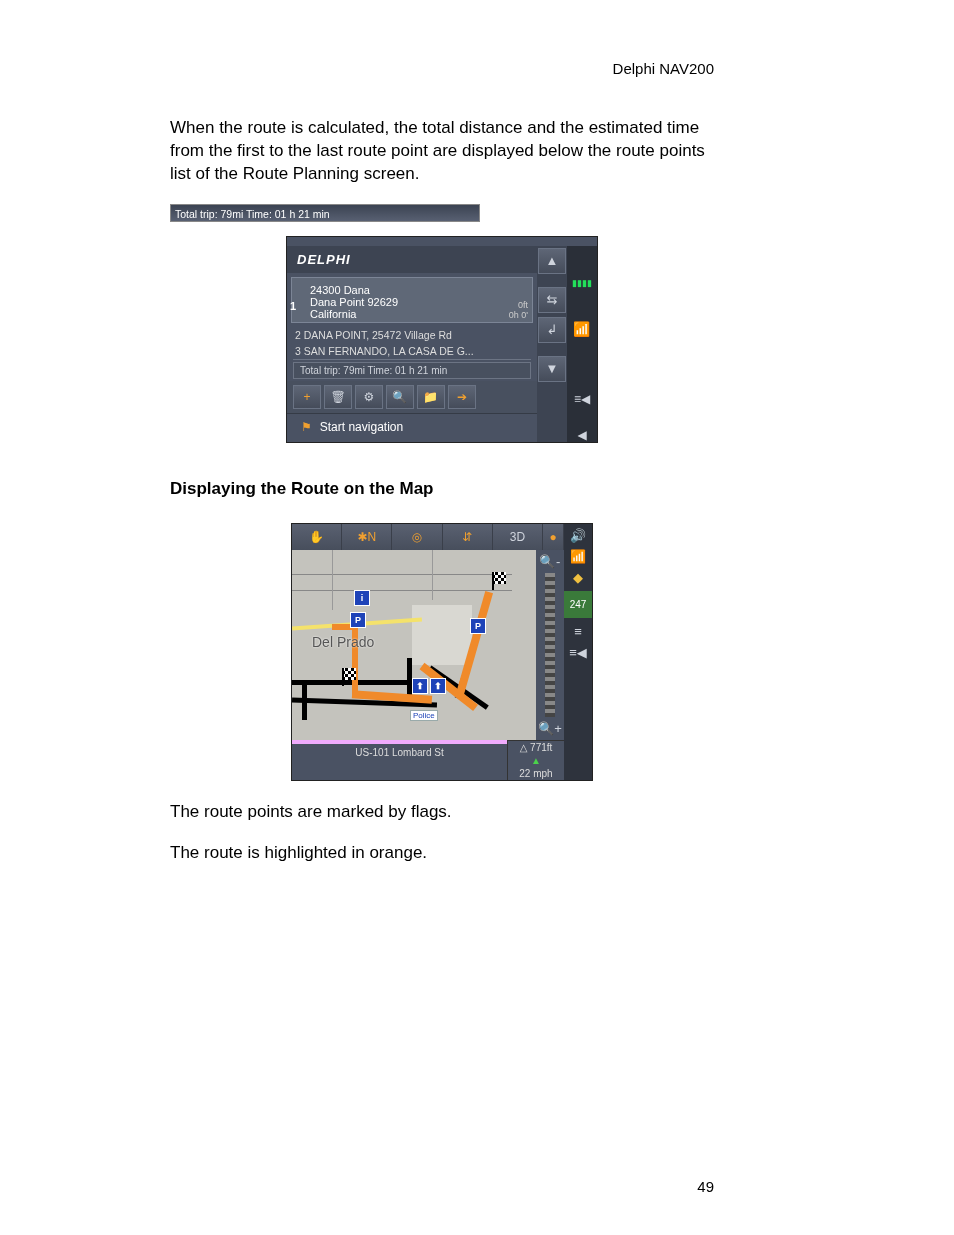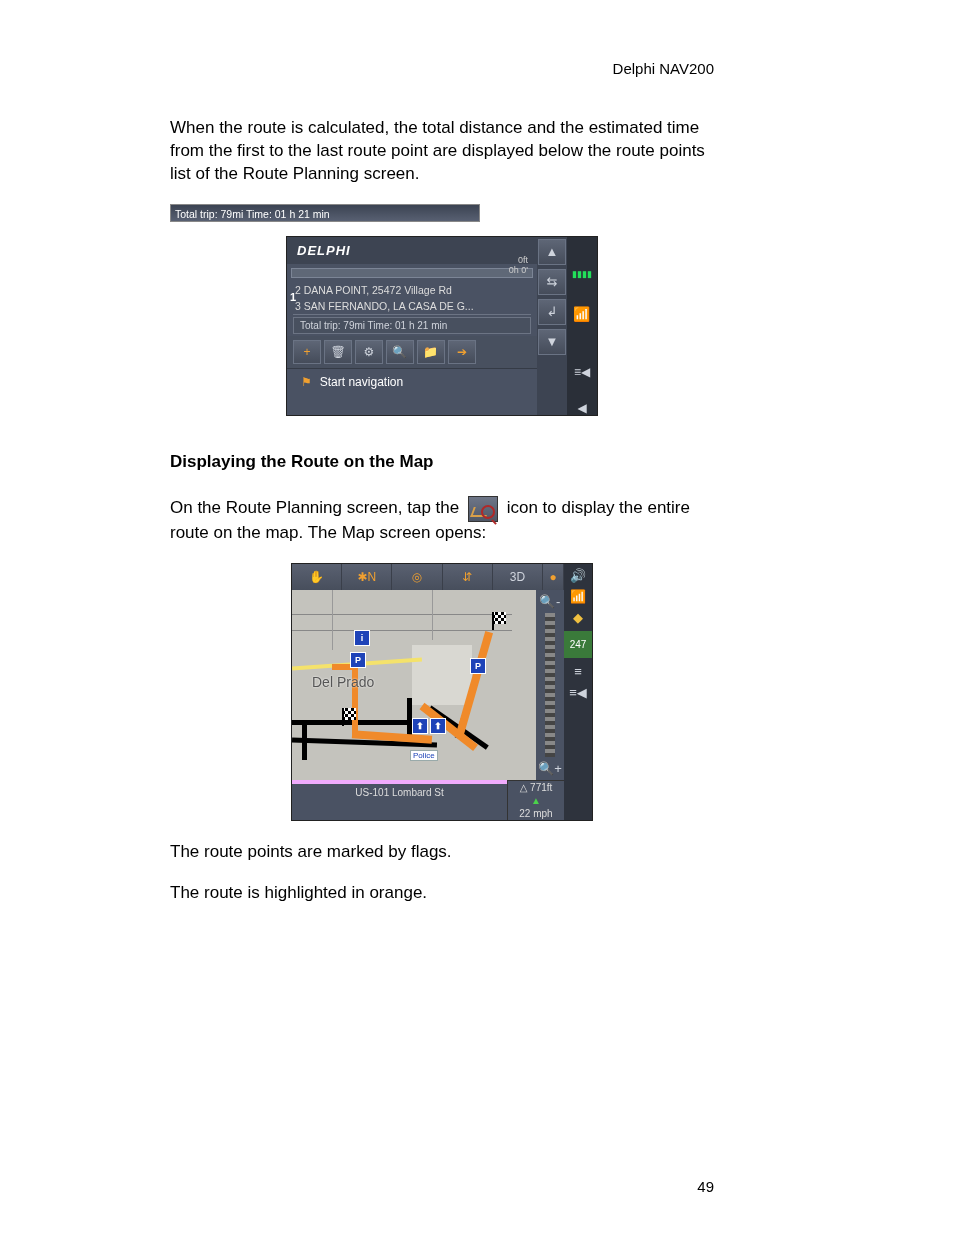--- a/index.html
+++ b/index.html
@@ -59,21 +59,21 @@
   
   .device {
     width: 310px;
     margin: 0 auto 22px auto;
     background: #4a5263;
     border: 1px solid #222;
     font-family: Tahoma, Arial, sans-serif;
     color: #ddd;
     position: relative;
   }
-  .dev-row { display: flex; }
+  .dev-row { display: flex; margin-top: 9px; }
   .dev-main { flex: 1; }
   .dev-side {
     width: 30px;
     background: #3d4452;
     display: flex;
     flex-direction: column;
   }
   .dev-side-outer {
     width: 30px;
     background: #2a2f38;
@@ -370,20 +370,25 @@
 
     <div class="trip-bar">Total trip: 79mi Time: 01 h 21 min</div>
 
 
     <div class="device">
       <div class="dev-row">
         <div class="dev-main">
           <div class="logo">DELPHI</div>
           <div class="sel-route">
             <span class="num">1</span>
+            <div class="lines">
+              <div>24300 Dana</div>
+              <div>Dana Point 92629</div>
+              <div>California</div>
+            </div>
             <div class="dist">
               <div>0ft</div>
               <div>0h 0'</div>
             </div>
           </div>
           <div class="rp-line">2 DANA POINT, 25472 Village Rd</div>
           <div class="rp-line">3 SAN FERNANDO, LA CASA DE G...</div>
           <div class="rp-sep"></div>
           <div class="trip-total">Total trip: 79mi Time: 01 h 21 min</div>
           <div class="toolbar">
@@ -416,25 +421,20 @@
           <div style="flex:2"></div>
           <div style="color:#cfd4dd;font-size:12px">≡◀</div>
           <div style="height:10px"></div>
           <div style="color:#cfd4dd;font-size:12px">◀</div>
         </div>
       </div>
     </div>
 
     <div class="subhead">Displaying the Route on the Map</div>
 
-    <p class="para">
-      <span>On the Route Planning screen, tap the </span>
-      <span class="inline-icon"><span class="mag-handle"></span></span>
-      <span> icon to display the entire route on the map. The Map screen opens:</span>
-    </p>
 
     <div class="mapdev">
       <div style="display:flex">
         <div style="flex:1">
           <div class="map-top">
             <div class="mbtn">✋</div>
             <div class="mbtn" style="color:#f0a030">✱N</div>
             <div class="mbtn" style="color:#f0a030">◎</div>
             <div class="mbtn" style="color:#f0a030">⇵</div>
             <div class="mbtn">3D</div>

